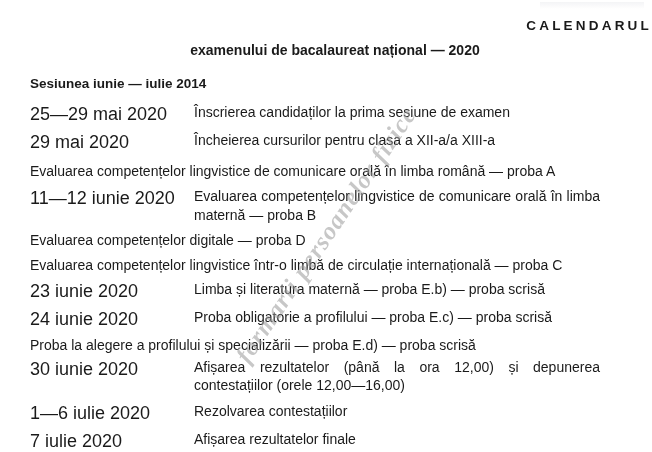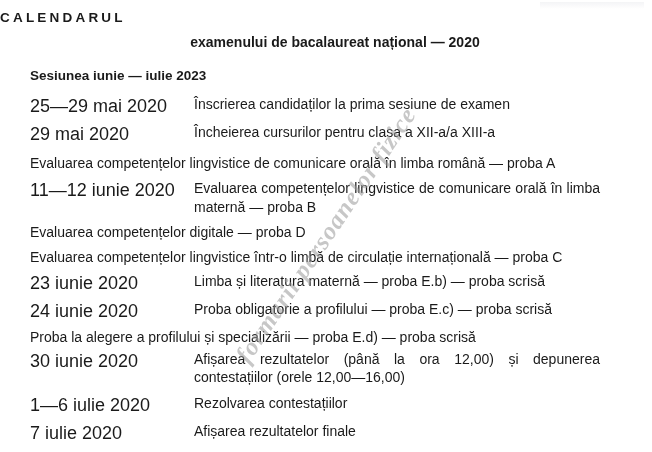--- a/index.html
+++ b/index.html
@@ -47,25 +47,25 @@
     letter-spacing: 1px;
     white-space: nowrap;
     color: #9a9a9a;
     opacity: .55;
     pointer-events: none;
     user-select: none;
   }
 
   
   .doc-title {
-    text-align: left;
+    text-align: right;
     font-weight: 700;
     font-size: 13.5px;
     letter-spacing: 3.2px;
-    padding-top: 10px;
+    padding-top: 18px;
     line-height: 1.2;
   }
   .doc-subtitle {
     text-align: center;
     font-weight: 700;
     font-size: 14px;
     padding-top: 8px;
     line-height: 1.2;
     padding-left: 18px;
   }
@@ -115,21 +115,21 @@
 <div id="page">
 
   <div class="scan-artifact"></div>
 
   <div class="watermark">formarii persoanelor fizice</div>
 
   <div class="doc-title">CALENDARUL</div>
 
   <div class="doc-subtitle">examenului de bacalaureat național — 2020</div>
 
-  <div class="session-heading">Sesiunea iunie — iulie 2023</div>
+  <div class="session-heading">Sesiunea iunie — iulie 2014</div>
 
   <div class="schedule">
 
     <div class="row tight">
       <div class="date-cell">25—29 mai 2020</div>
       <div class="desc-cell nowrap">Înscrierea candidaților la prima sesiune de examen</div>
     </div>
 
     <div class="row tight">
       <div class="date-cell">29 mai 2020</div>

